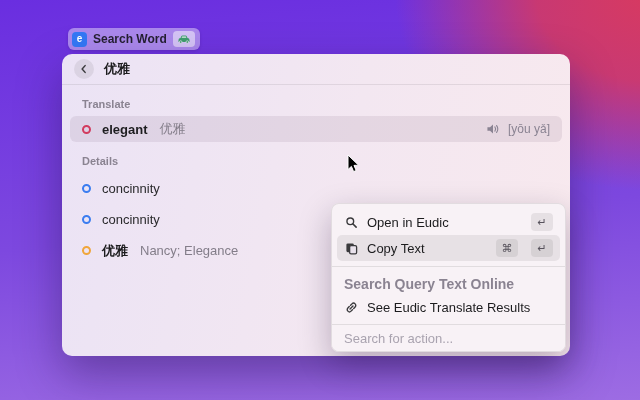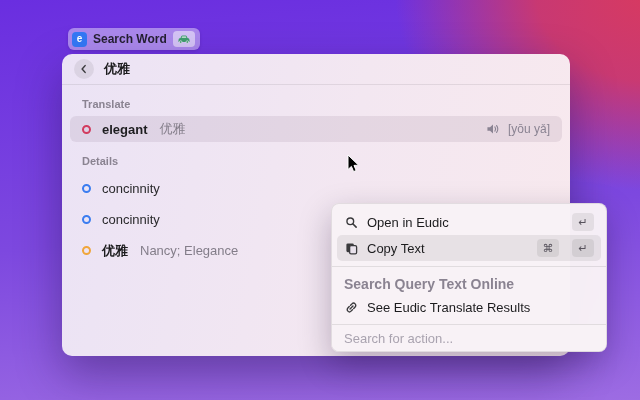--- a/index.html
+++ b/index.html
@@ -42,21 +42,21 @@
   .ring.orange{border-color:var(--ring-orange);}
   .row-word{margin-left:11px;font-size:13px;font-weight:700;color:#1d1d1f;}
   .row-sub{margin-left:12px;font-size:13px;color:#837d89;}
   .row-spacer{flex:1;}
   .pinyin{margin-left:8px;font-size:12px;color:#8a8392;}
   .drow{display:flex;align-items:center;height:31px;padding:0 12px;}
   .drow .label{margin-left:11px;font-size:13px;color:#2a2a2c;}
   .drow .label.strong{color:#1d1d1f;}
   
   .menu{
-    position:absolute;left:331px;top:203px;width:276px;height:149px;border-radius:8px;
+    position:absolute;left:331px;top:203px;width:235px;height:149px;border-radius:8px;
     background:rgba(248,242,246,.98);border:1px solid rgba(0,0,0,.09);box-sizing:border-box;
     box-shadow:0 12px 32px rgba(20,5,45,.28);overflow:hidden;
   }
   .menu-list{height:122px;padding:5px;overflow:hidden;box-sizing:border-box;}
   .mrow{display:flex;align-items:center;height:26px;padding:0 7px;border-radius:5px;gap:9px;}
   .mrow.selected{background:rgba(0,0,0,.065);}
   .mrow .mlabel{font-size:13px;color:#1c1c1e;flex:1;white-space:nowrap;}
   .kbd{min-width:14px;height:18px;padding:0 4px;border-radius:4px;background:rgba(0,0,0,.07);
     display:grid;place-items:center;font-size:11px;color:#57525c;}
   .kbd+.kbd{margin-left:4px;}

